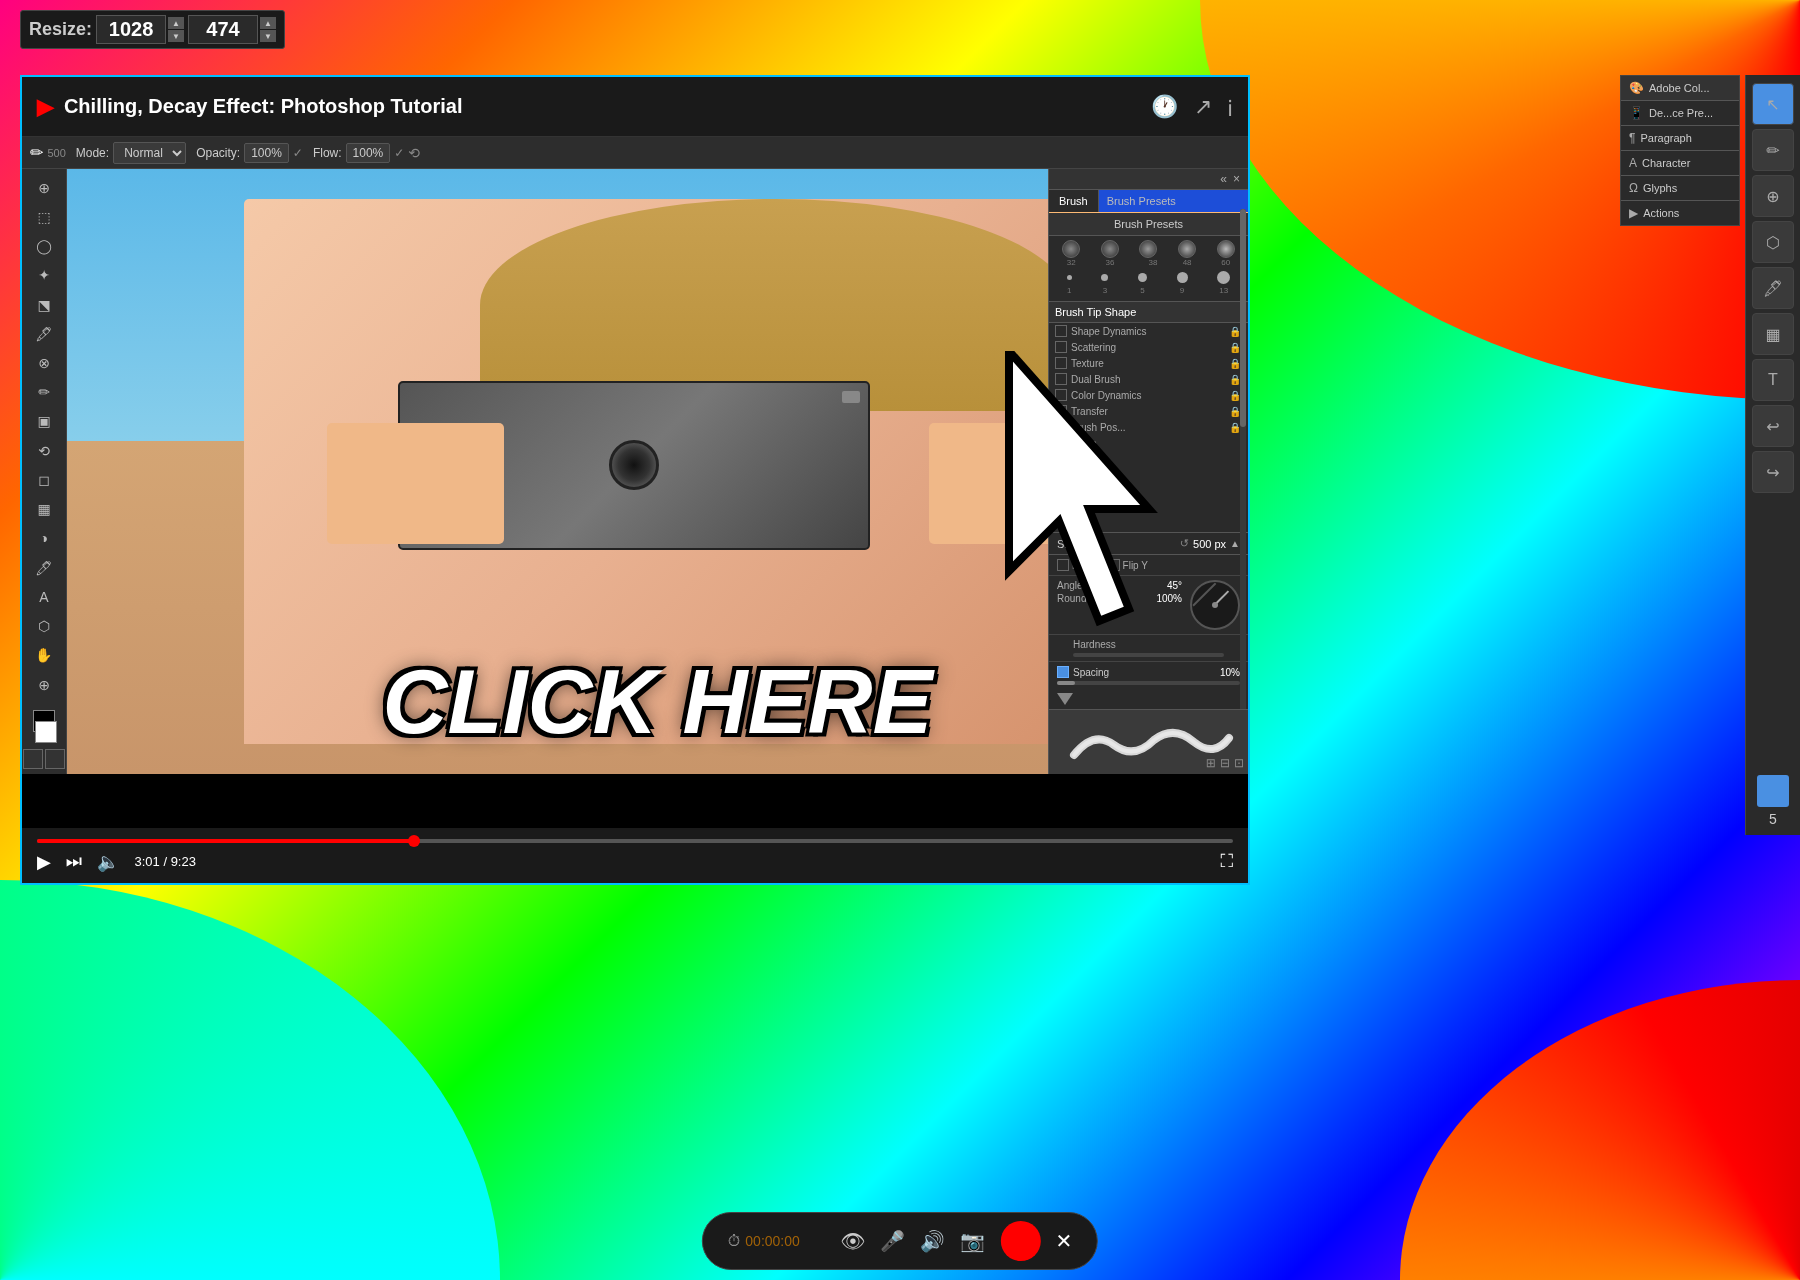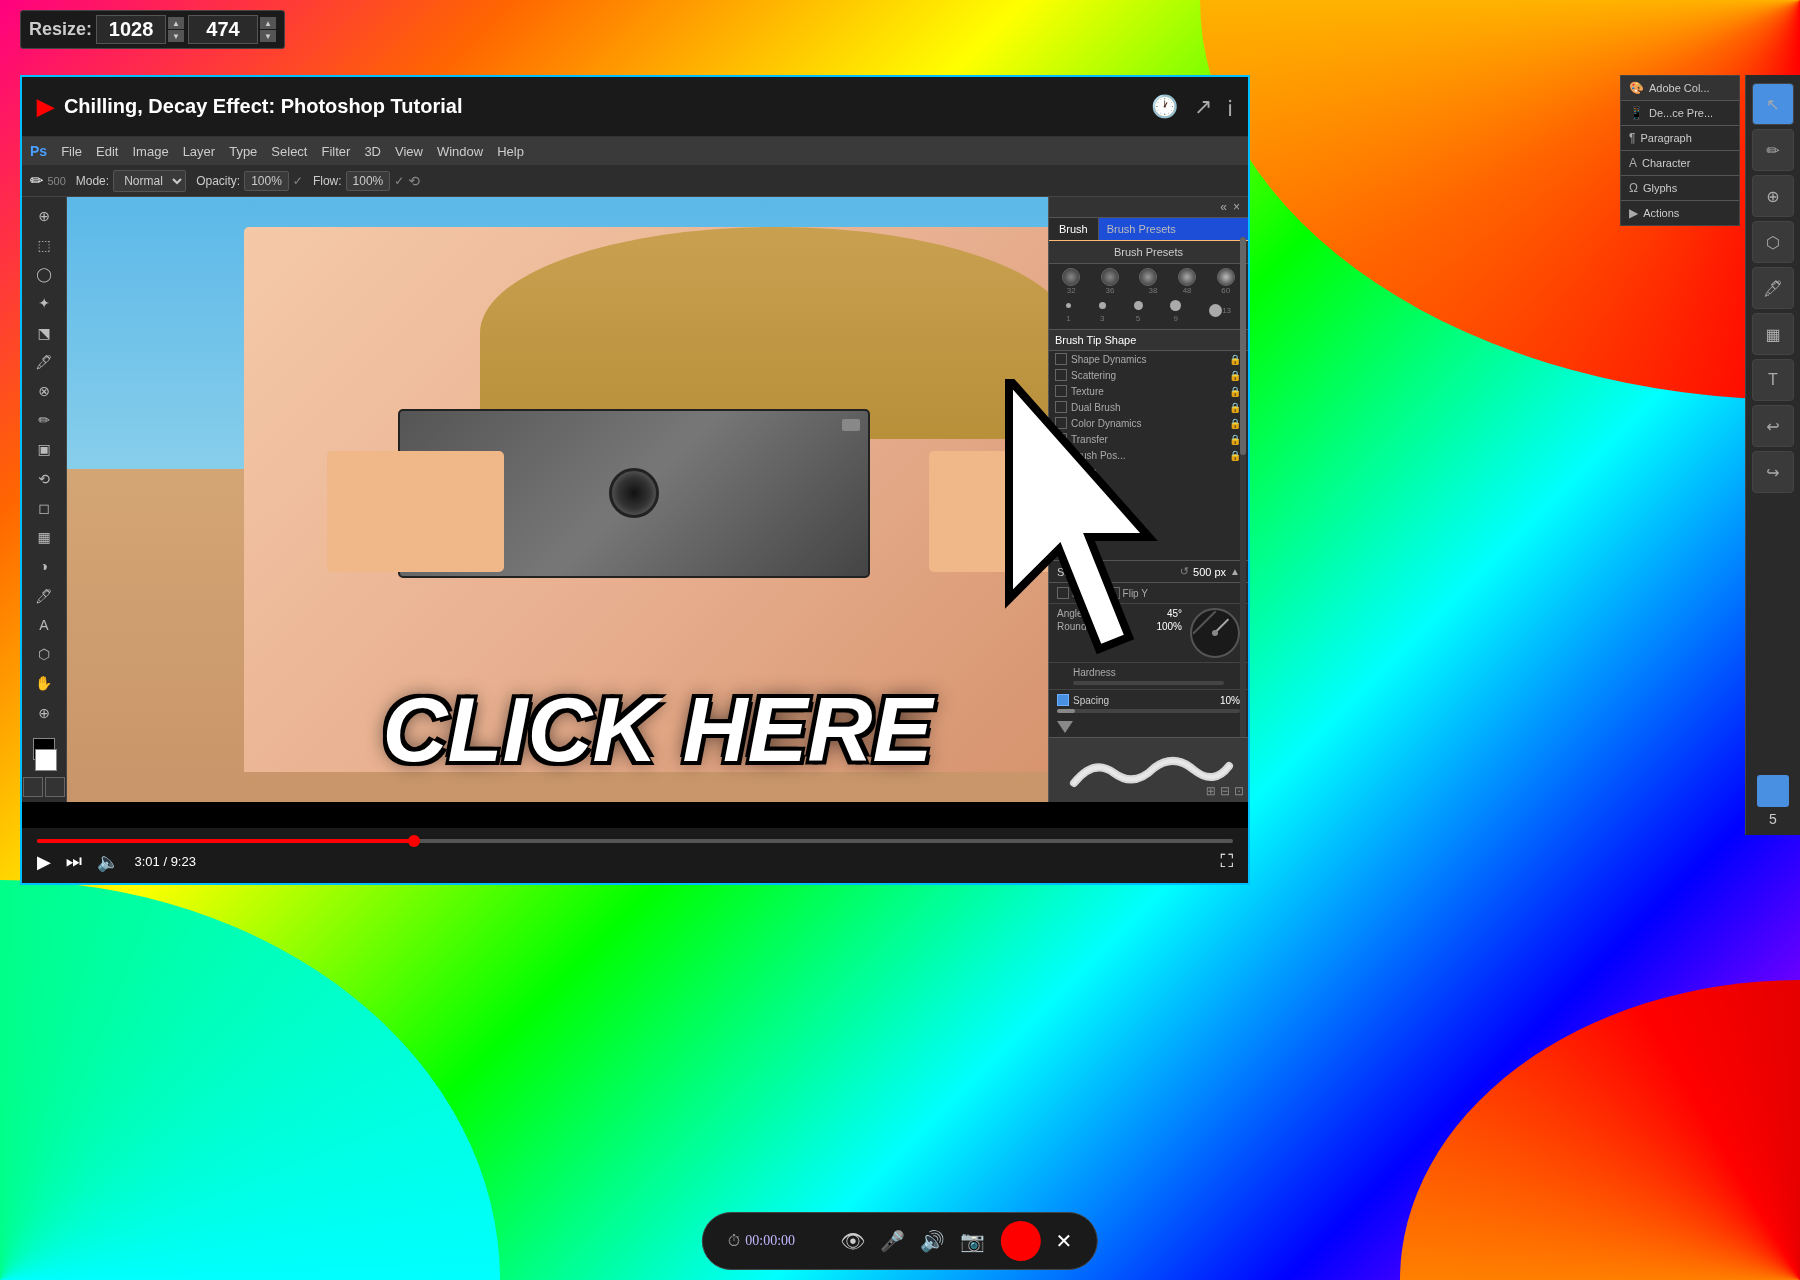--- a/index.html
+++ b/index.html
@@ -378,24 +378,23 @@
     }
     .bottom-ctrl-item {
       display: flex;
       align-items: center;
       gap: 5px;
       color: #ccc;
       font-size: 14px;
       cursor: pointer;
     }
     .bottom-time {
-      color: #c4b5fd;
+      color: #a16207;
       font-size: 14px;
       min-width: 80px;
-      font-family: Liberation Serif, serif;
     }
     .record-btn {
       width: 40px;
       height: 40px;
       background: #ff0000;
       border-radius: 50%;
       cursor: pointer;
     }
     .stop-x {
       color: #fff;
@@ -481,34 +480,20 @@
       </div>
       <div class="video-header-icons">
         <span class="header-icon">🕐</span>
         <span class="header-icon">↗</span>
         <span class="header-icon">ℹ</span>
       </div>
     </div>
 
     <div class="ps-content">
 
-      <div class="ps-menubar">
-        <span class="ps-logo">Ps</span>
-        <span class="ps-menu-item">File</span>
-        <span class="ps-menu-item">Edit</span>
-        <span class="ps-menu-item">Image</span>
-        <span class="ps-menu-item">Layer</span>
-        <span class="ps-menu-item">Type</span>
-        <span class="ps-menu-item">Select</span>
-        <span class="ps-menu-item">Filter</span>
-        <span class="ps-menu-item">3D</span>
-        <span class="ps-menu-item">View</span>
-        <span class="ps-menu-item">Window</span>
-        <span class="ps-menu-item">Help</span>
-      </div>
 
       <div class="ps-optionsbar">
         <div class="ps-opt-item">
           <span style="color:#fff;font-size:16px;">✏</span>
           <span style="color:#888;font-size:11px;">500</span>
         </div>
         <div class="ps-opt-item">
           <span>Mode:</span>
           <select class="ps-opt-dropdown">
             <option>Normal</option>
@@ -638,21 +623,21 @@
                   <span style="color:#777;font-size:8px;">3</span>
                 </div>
                 <div style="display:flex;flex-direction:column;align-items:center;">
                   <div style="width:9px;height:9px;border-radius:50%;background:#aaa;margin:4px 0;"></div>
                   <span style="color:#777;font-size:8px;">5</span>
                 </div>
                 <div style="display:flex;flex-direction:column;align-items:center;">
                   <div style="width:11px;height:11px;border-radius:50%;background:#aaa;margin:3px 0;"></div>
                   <span style="color:#777;font-size:8px;">9</span>
                 </div>
-                <div style="display:flex;flex-direction:row;align-items:center;">
+                <div style="display:flex;flex-direction:column;align-items:center;">
                   <div style="width:13px;height:13px;border-radius:50%;background:#aaa;margin:2px 0;"></div>
                   <span style="color:#777;font-size:8px;">13</span>
                 </div>
               </div>
 
               <div style="position:absolute;right:2px;top:40px;bottom:20px;width:6px;background:#3a3a3a;border-radius:3px;">
                 <div style="height:40%;background:#666;border-radius:3px;"></div>
               </div>
             </div>
 

